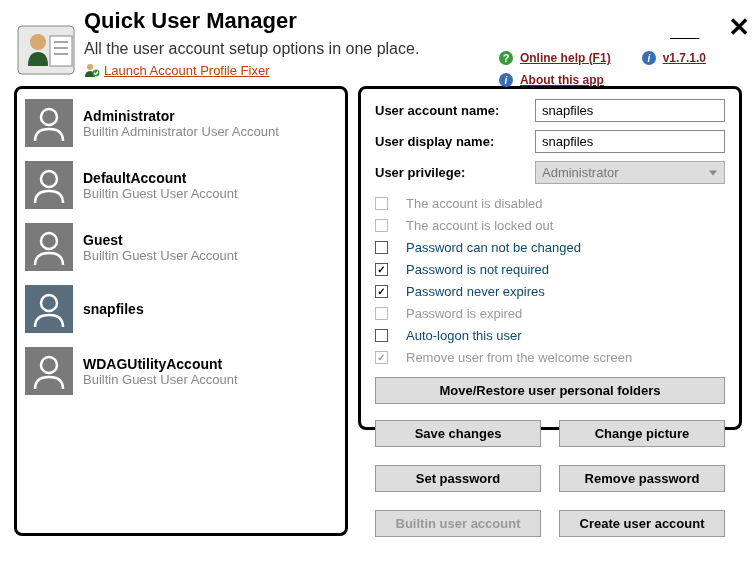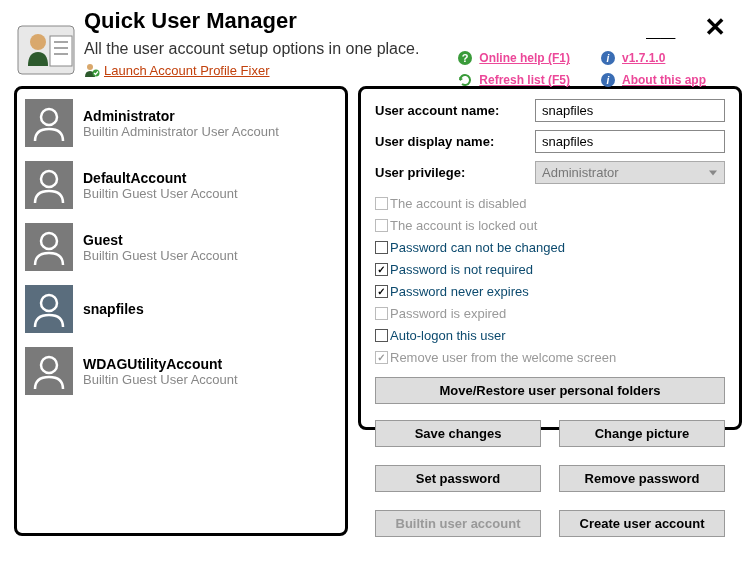--- a/index.html
+++ b/index.html
@@ -7,22 +7,22 @@
 .window { width: 756px; height: 579px; background: #fff; position: relative; }
 .titlebar { display: flex; align-items: flex-end; padding: 8px 16px 0 16px; }
 .app-icon { width: 60px; height: 60px; flex-shrink: 0; margin-right: 8px; }
 .title-block { flex: 1; }
 .app-title { font-size: 22px; font-weight: bold; color: #000; }
 .app-subtitle { font-size: 16px; color: #333; margin-top: 6px; }
 .launch-row { display: flex; align-items: center; margin-top: 4px; gap: 4px; }
 .launch-link { color: #c2410c; font-weight: normal; text-decoration: underline; font-size: 13px; cursor: pointer; }
 .header-links { position: absolute; right: 50px; top: 50px; display: grid; grid-template-columns: auto auto; gap: 6px 30px; }
 .hlink { display: flex; align-items: center; gap: 6px; font-size: 12px; }
-.hlink a { color: #ec4899; text-decoration: underline; font-weight: bold; cursor: pointer; }
-.win-controls { position: absolute; top: 12px; right: 30px; display: flex; gap: 29px; align-items: center; }
+.hlink a { color: #7f1d1d; text-decoration: underline; font-weight: bold; cursor: pointer; }
+.win-controls { position: absolute; top: 12px; right: 6px; display: flex; gap: 29px; align-items: center; }
 .win-min { font-size: 26px; font-weight: bold; cursor: pointer; line-height: 0.5; }
 .win-close { font-size: 26px; font-weight: bold; cursor: pointer; }
 .content { display: flex; gap: 10px; padding: 8px 14px 14px 14px; }
 .panel { border: 3px solid #000; border-radius: 8px; background: #fff; }
 .left-panel { width: 355px; height: 450px; padding: 6px; }
 .right-panel { flex: 1; height: 344px; padding: 10px 14px; }
 .user-item { display: flex; align-items: center; gap: 10px; padding: 4px 2px; margin-bottom: 6px; cursor: pointer; }
 .user-avatar { width: 48px; height: 48px; background: #7a7a7a; display: flex; align-items: center; justify-content: center; flex-shrink: 0; }
 .user-avatar.selected { background: #5a6d7d; }
 .user-info { display: flex; flex-direction: column; }
@@ -30,21 +30,21 @@
 .user-item.selected .user-name { color: #000; }
 .user-desc { font-size: 13px; color: #888; }
 .user-item.selected .user-desc { color: #000; font-weight: bold; }
 .form-row { display: flex; align-items: center; margin-bottom: 8px; }
 .form-label { width: 160px; font-size: 13px; font-weight: bold; color: #000; }
 .form-input { flex: 1; border: 1px solid #888; padding: 3px 6px; font-size: 13px; background: #fff; }
 .form-select { flex: 1; border: 1px solid #aaa; padding: 3px 6px; font-size: 13px; background: #ddd; color: #777; appearance: none; position: relative; }
 .select-wrap { flex: 1; position: relative; }
 .select-wrap::after { content: ""; position: absolute; right: 8px; top: 50%; transform: translateY(-50%); border-left: 4px solid transparent; border-right: 4px solid transparent; border-top: 5px solid #888; }
 .checks { margin-top: 12px; }
-.check-row { display: flex; align-items: center; gap: 2px; margin-bottom: 7px; font-size: 13px; }
+.check-row { display: flex; align-items: center; gap: 18px; margin-bottom: 7px; font-size: 13px; }
 .check-row.disabled { color: #999; }
 .check-row.enabled { color: #0c4a6e; font-weight: normal; }
 .checkbox { width: 13px; height: 13px; border: 1px solid #555; background: #fff; display: inline-flex; align-items: center; justify-content: center; font-size: 10px; flex-shrink: 0; }
 .checkbox.disabled { border-color: #bbb; }
 .checkbox.checked::after { content: "✓"; color: #000; font-weight: bold; }
 .checkbox.checked.disabled::after { color: #999; }
 .btns { margin-top: 12px; }
 .btn { background: #ddd; border: 1px solid #999; padding: 5px 8px; font-size: 13px; font-weight: bold; cursor: pointer; text-align: center; }
 .btn.wide { width: 100%; margin-bottom: 16px; }
 .btn-grid { display: grid; grid-template-columns: 1fr 1fr; gap: 18px; }
@@ -99,27 +99,20 @@
     </div>
     <div class="hlink">
       <span class="icon-small"><svg viewBox="0 0 16 16">
             <circle cx="8" cy="8" r="7" fill="#3a6db4"></circle>
             <text x="8" y="12" text-anchor="middle" fill="#fff" font-size="10" font-weight="bold" font-style="italic">i</text>
           </svg></span>
       <a>v1.7.1.0</a>
     </div>
     <div class="hlink">
       <span class="icon-small"><svg viewBox="0 0 16 16">
-            <path d="M 3 8 A 5 5 0 1 1 5 12" fill="none" stroke="#3a9b3a" stroke-width="2"></path>
-            <path d="M2 5 L3 9 L6 7 Z" fill="#3a9b3a"></path>
-          </svg></span>
-      <a>Refresh list (F5)</a>
-    </div>
-    <div class="hlink">
-      <span class="icon-small"><svg viewBox="0 0 16 16">
             <circle cx="8" cy="8" r="7" fill="#3a6db4"></circle>
             <text x="8" y="12" text-anchor="middle" fill="#fff" font-size="10" font-weight="bold" font-style="italic">i</text>
           </svg></span>
       <a>About this app</a>
     </div>
   </div>
 
   <div class="content">
     <div class="panel left-panel" id="user-list">
         <div class="user-item">

